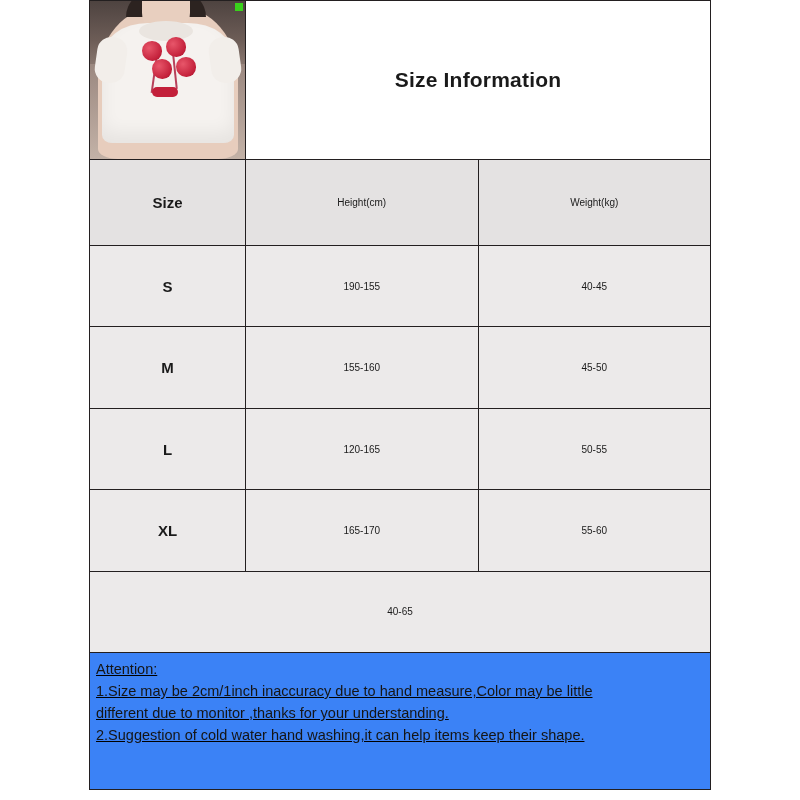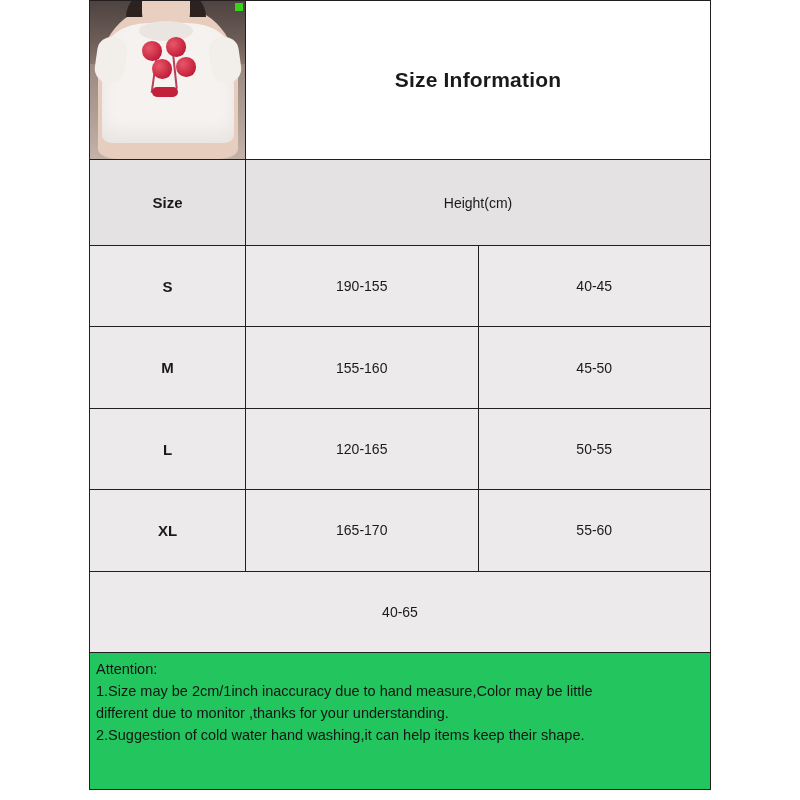--- a/index.html
+++ b/index.html
@@ -195,27 +195,28 @@
     font-size: 14px;
     color: #1a1a1a;
   }
   .cell:last-child { border-right: none; }
   .c-size { width: 156px; flex: 0 0 156px; font-weight: bold; font-size: 15px; }
   .c-h { flex: 1 1 0; }
   .c-w { flex: 1 1 0; }
   .header-row .c-size { font-size: 24px; font-weight: bold; }
   .header-row .c-h, .header-row .c-w { font-size: 15px; font-weight: normal; color: #1a1a1a; }
   .row .c-size { font-size: 15px; font-weight: bold; }
-  .row .c-h, .row .c-w { font-size: 14px; text-align: right; }
+  .row .c-h, .row .c-w { font-size: 10px; text-align: right; }
   
   .attention {
     flex: 0 0 136px;
     padding: 6px 10px 0 6px;
     box-sizing: border-box;
-    background: #22c55e;
+    background: #3b82f6;
+    text-decoration: underline;
   }
   .attention p {
     margin: 0 0 1px 0;
     font-size: 14.5px;
     line-height: 1.45;
     color: #151515;
   }
 </style>
 </head>
 <body>
@@ -247,20 +248,21 @@
       <div class="title-cell">
         <div class="title-text">Size Information</div>
       </div>
     </div>
 
     <div class="tbl">
 
       <div class="row header-row">
         <div class="cell c-size">Size</div>
         <div class="cell c-h">Height(cm)</div>
+        <div class="cell c-w">Weight(kg)</div>
       </div>
 
       <div class="row">
         <div class="cell c-size">S</div>
         <div class="cell c-h">190-155</div>
         <div class="cell c-w">40-45</div>
       </div>
 
       <div class="row">
         <div class="cell c-size">M</div>

